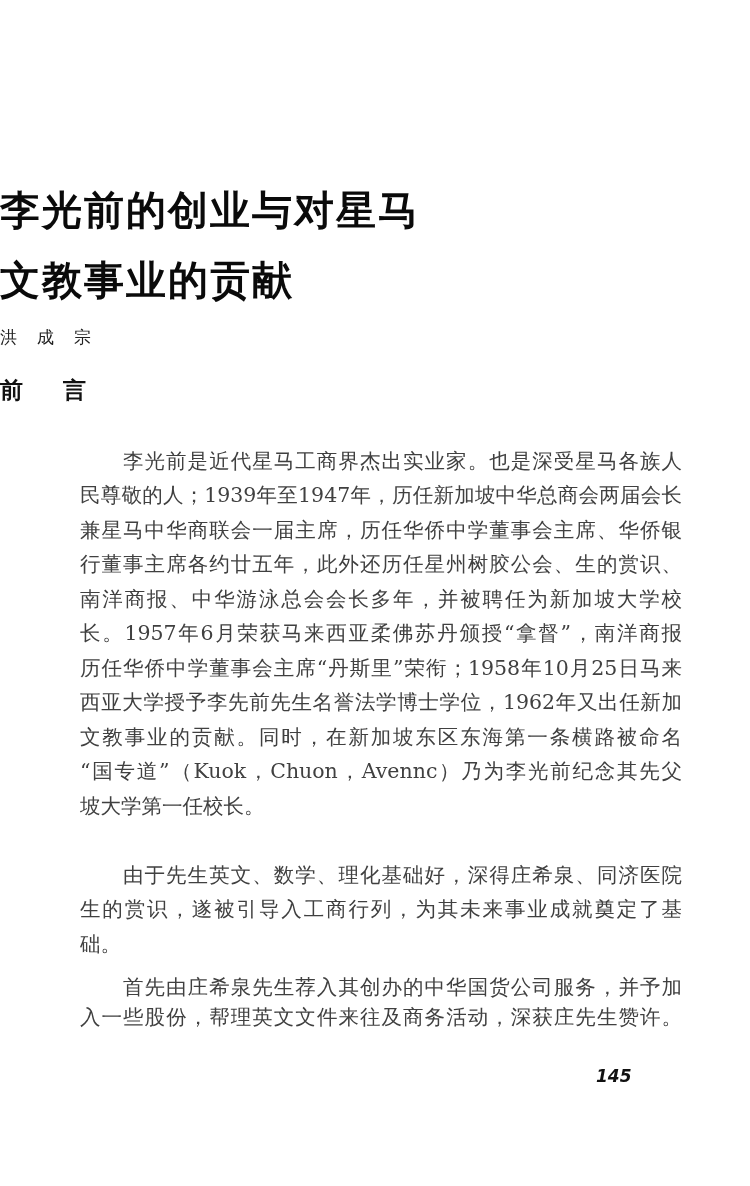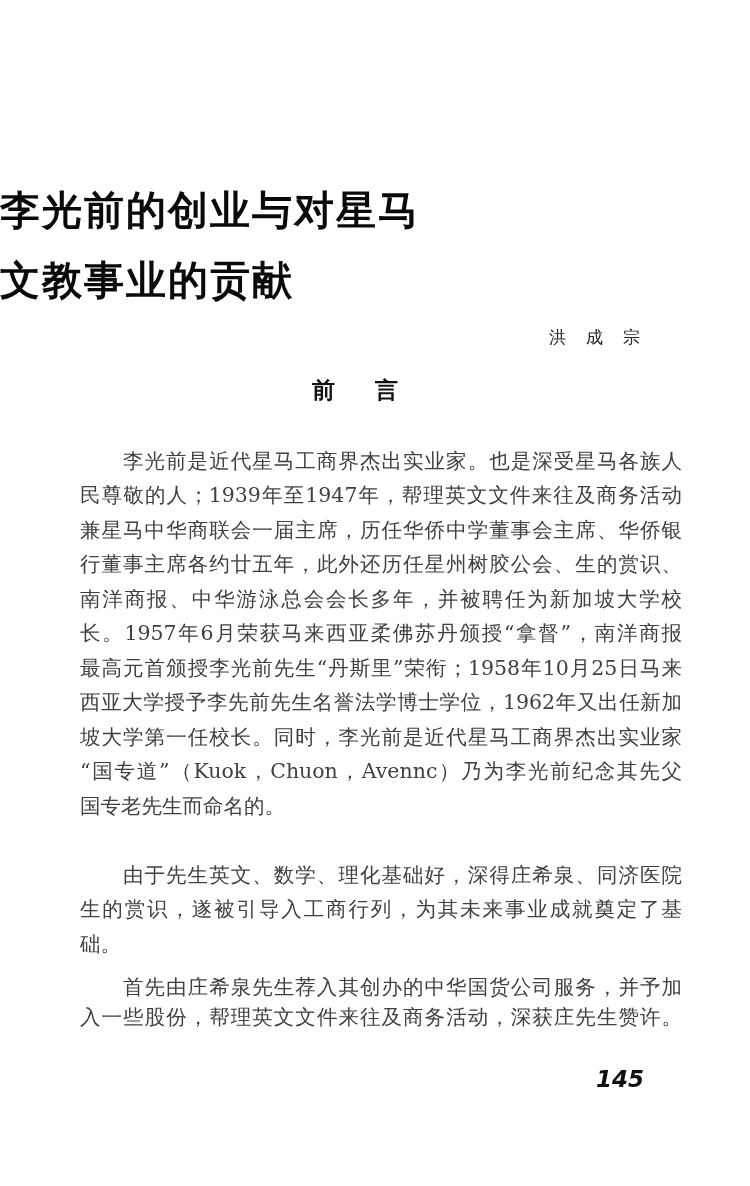--- a/index.html
+++ b/index.html
@@ -8,61 +8,61 @@
     font-family: "DejaVu Serif", "Liberation Serif", serif; color:#111;
   }
   .title {
     position:absolute; left:0; width:750px; text-align:left;
     font-family: "DejaVu Sans", sans-serif; font-weight:bold; font-size:40px;
     letter-spacing:2px; color:#0a0a0a;
   }
   .t1 { top:183px; }
   .t2 { top:253px; }
   .author {
-    position:absolute; top:326px; left:0; width:660px; text-align:right;
+    position:absolute; top:326px; left:0; width:660px; text-align:left;
     font-size:17px; letter-spacing:20px; color:#222;
   }
   .section {
-    position:absolute; top:375px; left:0; width:750px; text-align:center;
+    position:absolute; top:375px; left:0; width:750px; text-align:left;
     font-size:23px; letter-spacing:40px; font-weight:bold; color:#111;
   }
   .line {
     position:absolute; left:80px; width:602px; height:30px;
     font-size:20.5px; line-height:30px; white-space:nowrap;
     text-align:justify; text-align-last:justify; color:#404040;
   }
   .line.last { text-align-last:left; }
   .line.indent { left:123px; width:559px; }
   .pagenum {
     position:absolute; top:1066px; left:596px;
     font-family: "DejaVu Sans", sans-serif; font-weight:bold; font-style:italic;
-    font-size:23px; color:#111;
+    font-size:17px; color:#111;
   }
 </style>
 </head>
 <body>
 
 <div>
   <div class="title t1">李光前的创业与对星马</div>
   <div class="title t2">文教事业的贡献</div>
   <div class="author">洪成宗</div>
   <div class="section">前言</div>
 
   <div>
     <div class="line indent" style="top:446px">李光前是近代星马工商界杰出实业家。也是深受星马各族人</div>
-    <div class="line" style="top:480px">民尊敬的人；1939年至1947年，帮理英文文件来往及商务活动</div>
+    <div class="line" style="top:480px">民尊敬的人；1939年至1947年，历任新加坡中华总商会两届会长</div>
     <div class="line" style="top:515px">兼星马中华商联会一届主席，历任华侨中学董事会主席、华侨银</div>
     <div class="line" style="top:549px">行董事主席各约廿五年，此外还历任星州树胶公会、生的赏识、</div>
     <div class="line" style="top:584px">南洋商报、中华游泳总会会长多年，并被聘任为新加坡大学校</div>
     <div class="line" style="top:618px">长。1957年6月荣获马来西亚柔佛苏丹颁授“拿督”，南洋商报</div>
-    <div class="line" style="top:653px">最高元首颁授李光前先生“丹斯里”荣衔；1958年10月25日马来</div>
+    <div class="line" style="top:653px">历任华侨中学董事会主席“丹斯里”荣衔；1958年10月25日马来</div>
     <div class="line" style="top:687px">西亚大学授予李先前先生名誉法学博士学位，1962年又出任新加</div>
-    <div class="line" style="top:722px">坡大学第一任校长。同时，李光前是近代星马工商界杰出实业家</div>
+    <div class="line" style="top:722px">文教事业的贡献。同时，在新加坡东区东海第一条横路被命名</div>
     <div class="line" style="top:756px">“国专道”（Kuok，Chuon，Avennc）乃为李光前纪念其先父</div>
-    <div class="line last" style="top:791px">国专老先生而命名的。</div>
+    <div class="line last" style="top:791px">坡大学第一任校长。</div>
   </div>
 
   <div>
     <div class="line indent" style="top:860px">由于先生英文、数学、理化基础好，深得庄希泉、同济医院</div>
     <div class="line" style="top:894px">生的赏识，遂被引导入工商行列，为其未来事业成就奠定了基</div>
     <div class="line last" style="top:929px">础。</div>
   </div>
 
   <div>
     <div class="line indent" style="top:972px">首先由庄希泉先生荐入其创办的中华国货公司服务，并予加</div>

